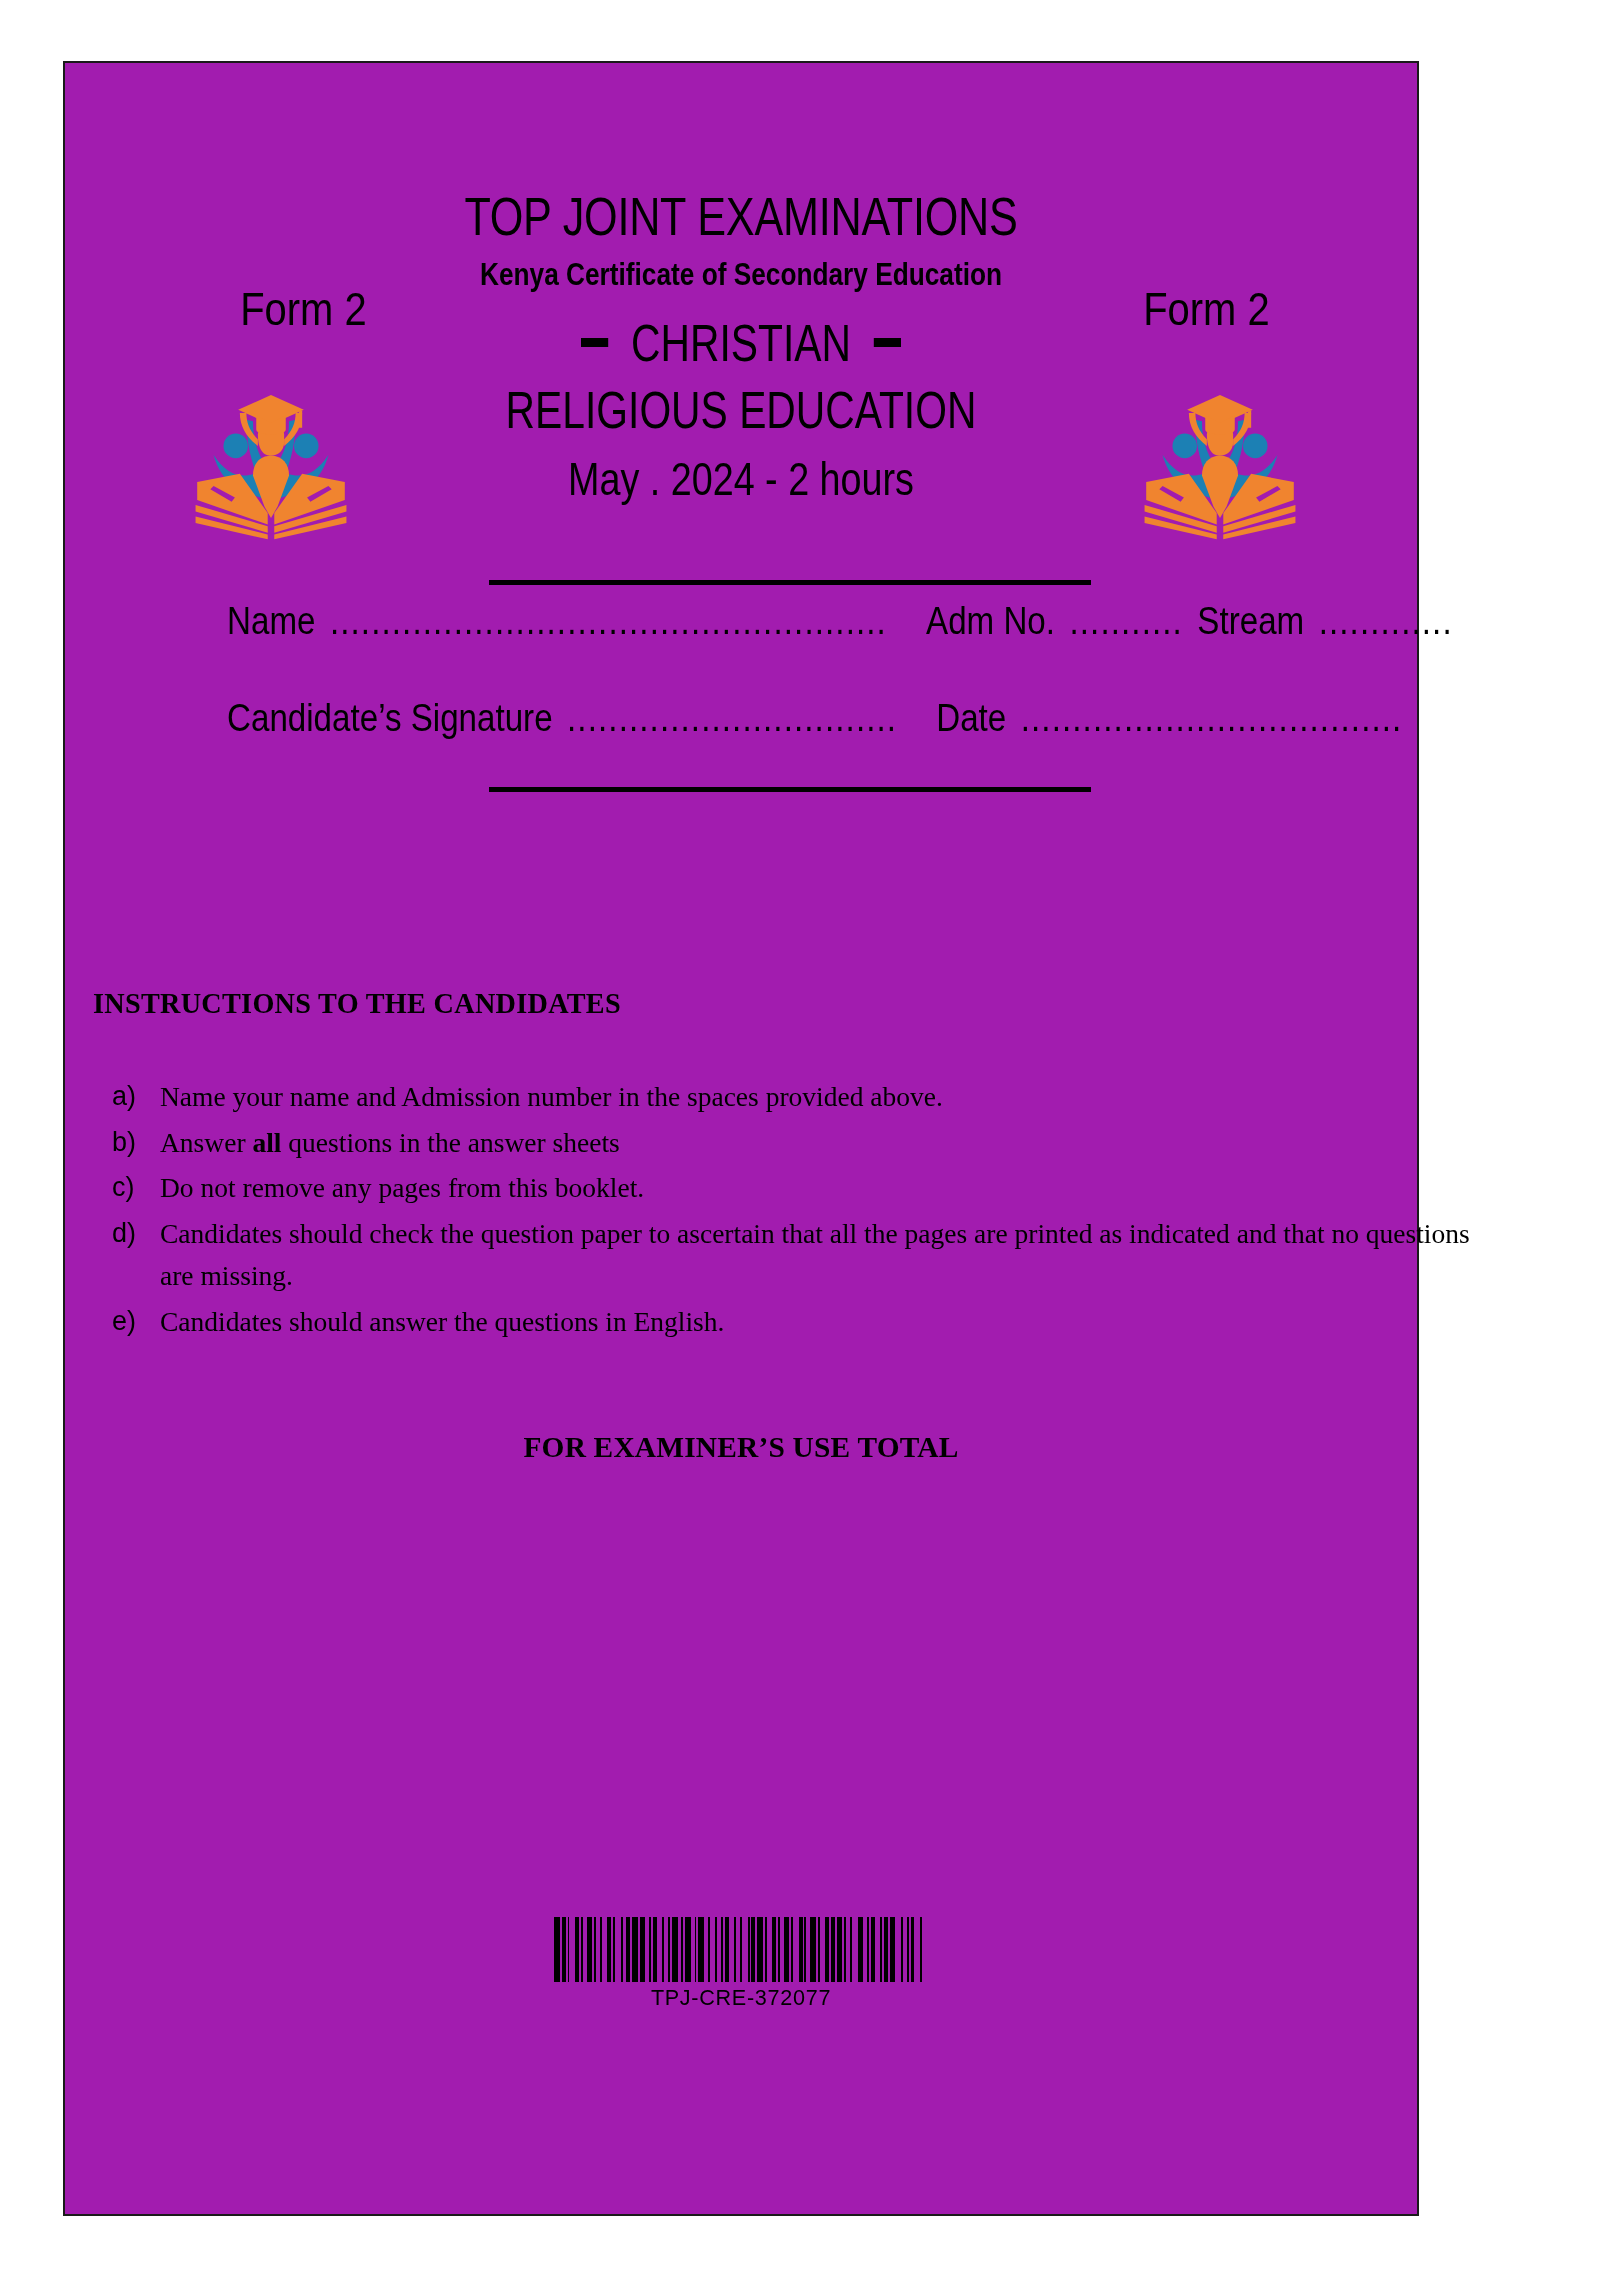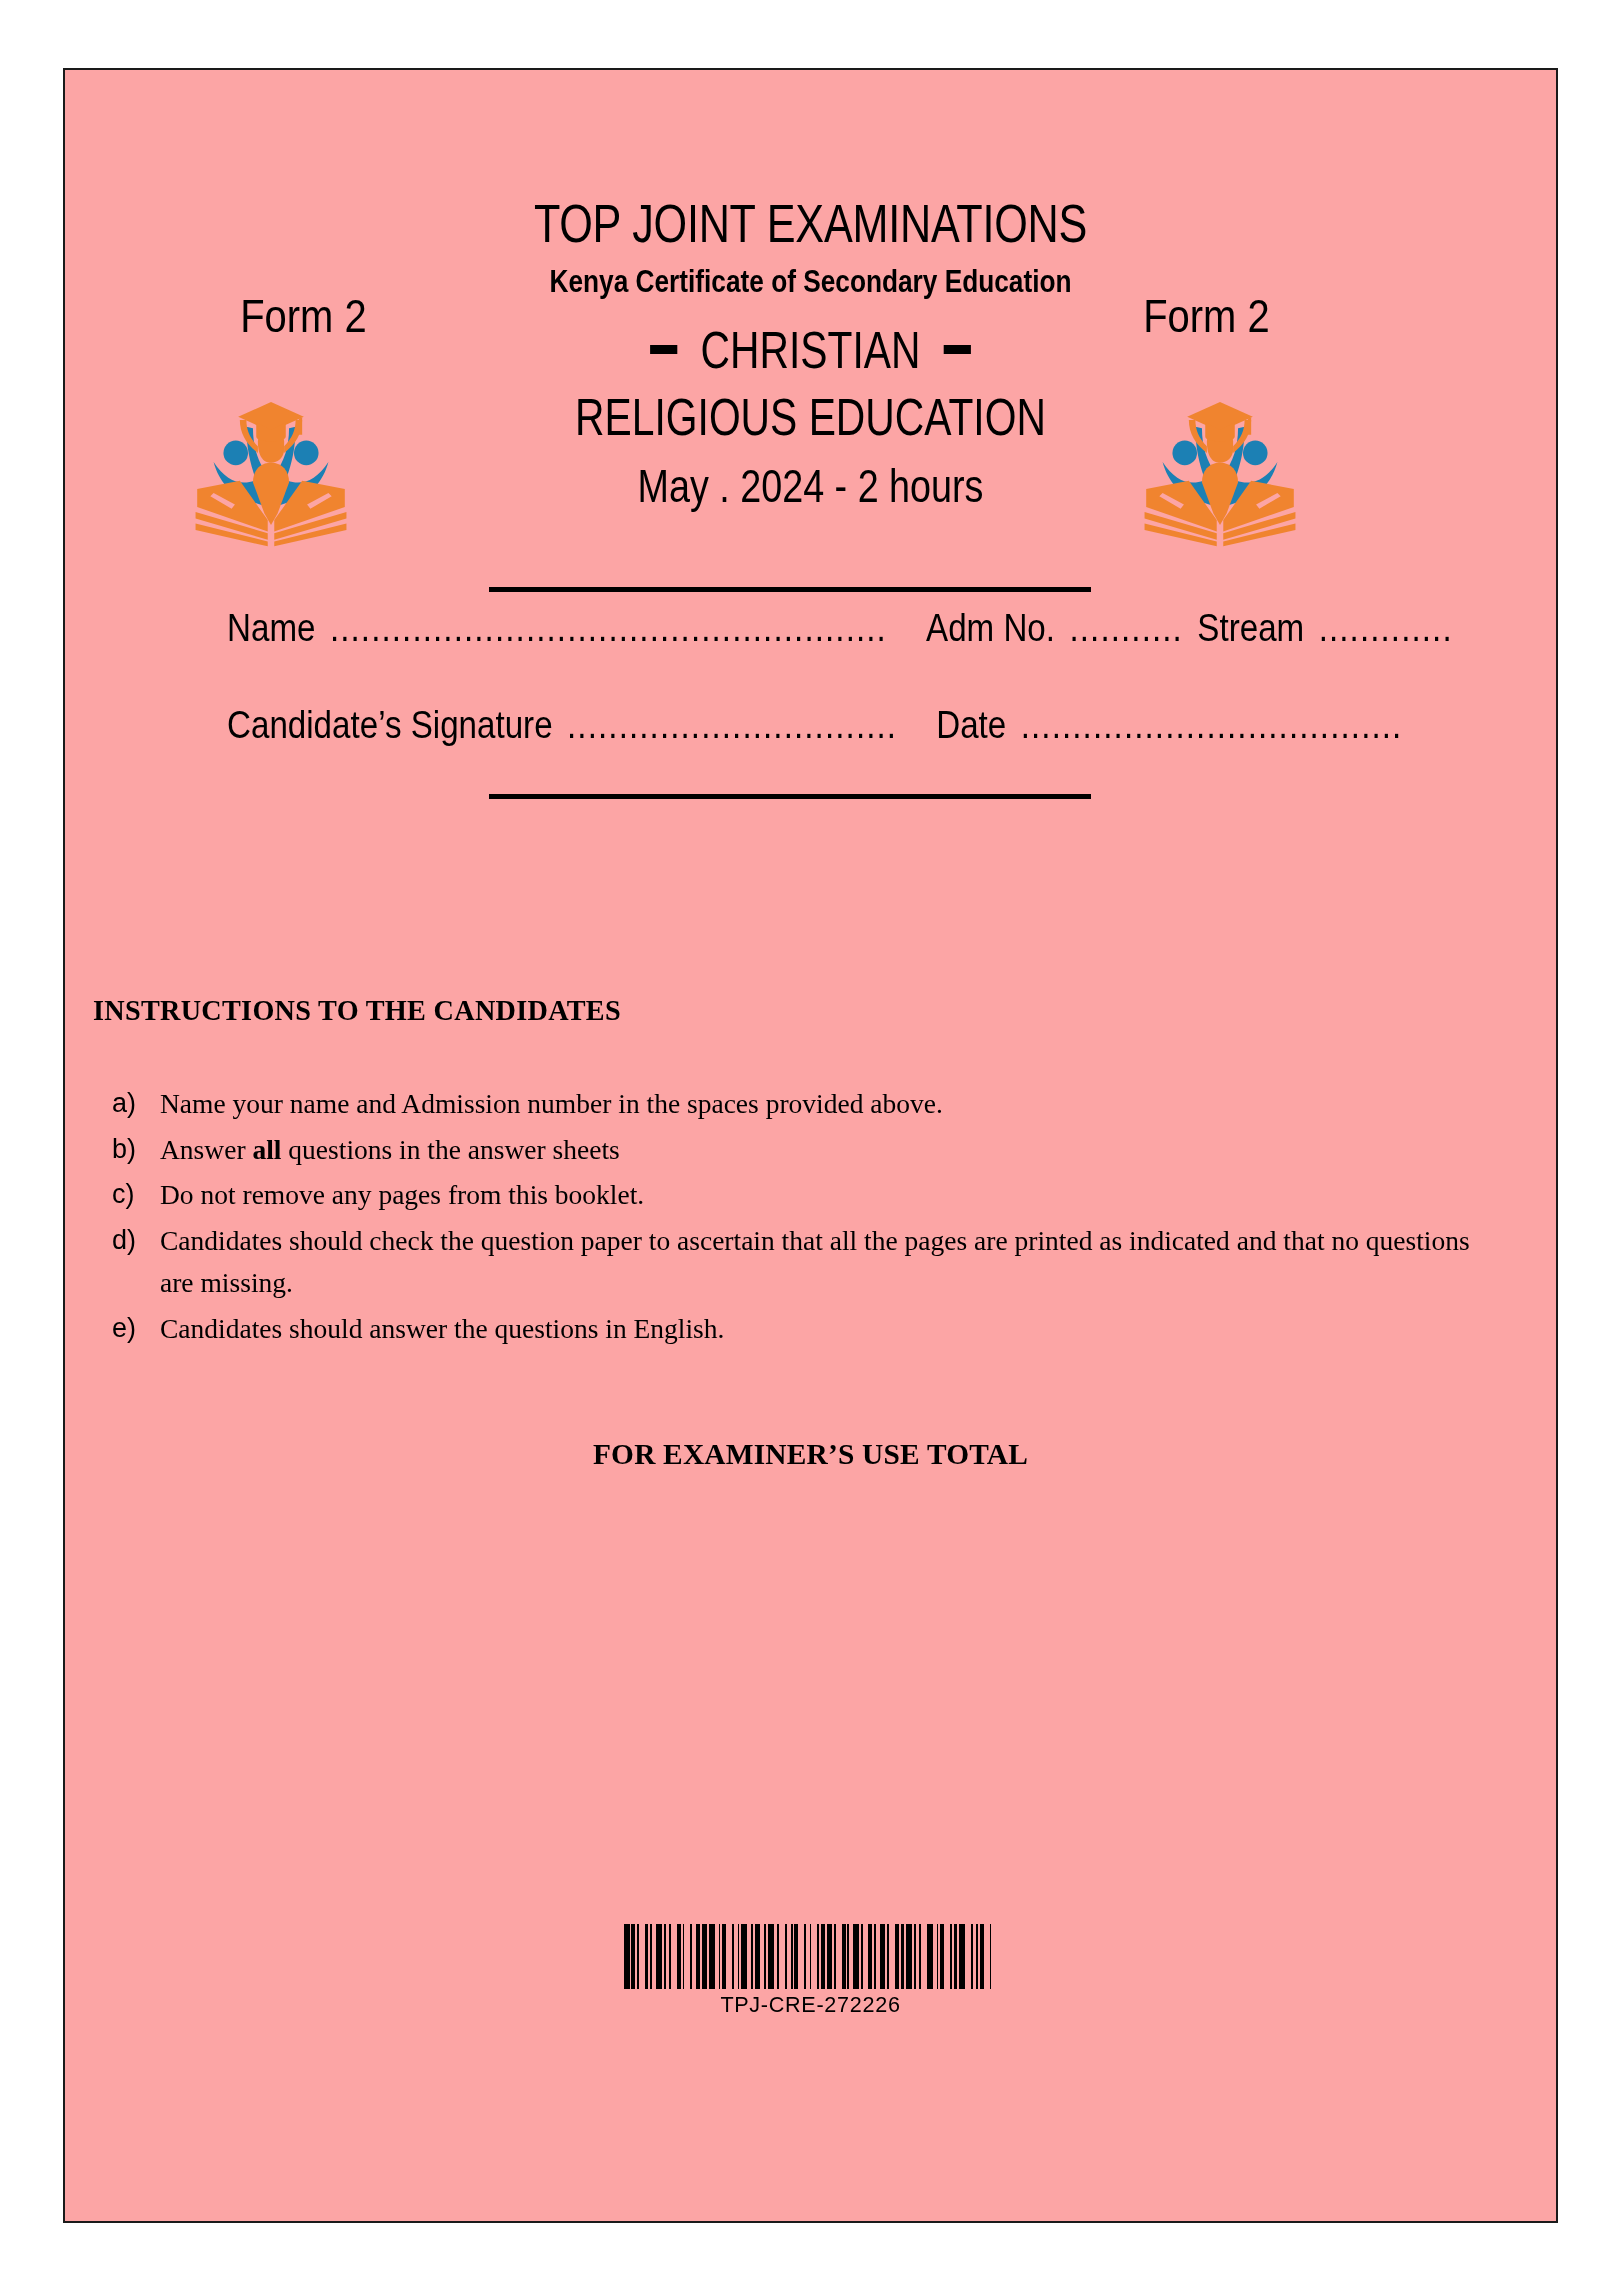--- a/index.html
+++ b/index.html
@@ -13,26 +13,26 @@
     position: relative;
     font-family: "Liberation Serif", serif;
     color: #000000;
     overflow: hidden;
   }
 
   
   #page-frame {
     position: absolute;
     left: 63px;
-    top: 68px;
-    width: 1495px;
+    top: 61px;
+    width: 1356px;
     height: 2155px;
     border: 2.6px solid #1a1a1a;
     box-sizing: border-box;
-    background: #fca5a5;
+    background: #a21caf;
   }
 
   
   #header-block {
     position: absolute;
     left: 0;
     top: 0;
     width: 100%;
     height: 838px;
   }
@@ -376,17 +376,17 @@
         <span class="instr-marker">e)</span>
         <span class="instr-text">Candidates should answer the questions in English.</span>
       </div>
     </div>
 
   <div id="examiner-heading">FOR EXAMINER’S USE TOTAL</div>
 
 
   <div id="barcode-block">
     <div id="barcode-bars"><i style="width: 5.7px;"></i><i style="width: 1.9px; background: transparent;"></i><i style="width: 3.8px;"></i><i style="width: 1.9px; background: transparent;"></i><i style="width: 1.9px;"></i><i style="width: 5.7px; background: transparent;"></i><i style="width: 3.8px;"></i><i style="width: 1.9px; background: transparent;"></i><i style="width: 1.9px;"></i><i style="width: 3.8px; background: transparent;"></i><i style="width: 5.7px;"></i><i style="width: 1.9px; background: transparent;"></i><i style="width: 1.9px;"></i><i style="width: 3.8px; background: transparent;"></i><i style="width: 1.9px;"></i><i style="width: 5.7px; background: transparent;"></i><i style="width: 3.8px;"></i><i style="width: 1.9px; background: transparent;"></i><i style="width: 1.9px;"></i><i style="width: 5.7px; background: transparent;"></i><i style="width: 1.9px;"></i><i style="width: 3.8px; background: transparent;"></i><i style="width: 3.8px;"></i><i style="width: 1.9px; background: transparent;"></i><i style="width: 5.7px;"></i><i style="width: 1.9px; background: transparent;"></i><i style="width: 5.7px;"></i><i style="width: 3.8px; background: transparent;"></i><i style="width: 1.9px;"></i><i style="width: 1.9px; background: transparent;"></i><i style="width: 3.8px;"></i><i style="width: 5.7px; background: transparent;"></i><i style="width: 1.9px;"></i><i style="width: 3.8px; background: transparent;"></i><i style="width: 1.9px;"></i><i style="width: 1.9px; background: transparent;"></i><i style="width: 5.7px;"></i><i style="width: 3.8px; background: transparent;"></i><i style="width: 1.9px;"></i><i style="width: 1.9px; background: transparent;"></i><i style="width: 5.7px;"></i><i style="width: 3.8px; background: transparent;"></i><i style="width: 1.9px;"></i><i style="width: 1.9px; background: transparent;"></i><i style="width: 5.7px;"></i><i style="width: 3.8px; background: transparent;"></i><i style="width: 1.9px;"></i><i style="width: 5.7px; background: transparent;"></i><i style="width: 1.9px;"></i><i style="width: 3.8px; background: transparent;"></i><i style="width: 1.9px;"></i><i style="width: 1.9px; background: transparent;"></i><i style="width: 3.8px;"></i><i style="width: 5.7px; background: transparent;"></i><i style="width: 1.9px;"></i><i style="width: 3.8px; background: transparent;"></i><i style="width: 1.9px;"></i><i style="width: 5.7px; background: transparent;"></i><i style="width: 1.9px;"></i><i style="width: 1.9px; background: transparent;"></i><i style="width: 3.8px;"></i><i style="width: 1.9px; background: transparent;"></i><i style="width: 5.7px;"></i><i style="width: 1.9px; background: transparent;"></i><i style="width: 1.9px;"></i><i style="width: 5.7px; background: transparent;"></i><i style="width: 3.8px;"></i><i style="width: 1.9px; background: transparent;"></i><i style="width: 1.9px;"></i><i style="width: 3.8px; background: transparent;"></i><i style="width: 5.7px;"></i><i style="width: 1.9px; background: transparent;"></i><i style="width: 1.9px;"></i><i style="width: 5.7px; background: transparent;"></i><i style="width: 3.8px;"></i><i style="width: 1.9px; background: transparent;"></i><i style="width: 1.9px;"></i><i style="width: 3.8px; background: transparent;"></i><i style="width: 5.7px;"></i><i style="width: 1.9px; background: transparent;"></i><i style="width: 1.9px;"></i><i style="width: 5.7px; background: transparent;"></i><i style="width: 3.8px;"></i><i style="width: 1.9px; background: transparent;"></i><i style="width: 3.8px;"></i><i style="width: 1.9px; background: transparent;"></i><i style="width: 5.7px;"></i><i style="width: 1.9px; background: transparent;"></i><i style="width: 1.9px;"></i><i style="width: 3.8px; background: transparent;"></i><i style="width: 1.9px;"></i><i style="width: 5.7px; background: transparent;"></i><i style="width: 5.7px;"></i><i style="width: 3.8px; background: transparent;"></i><i style="width: 1.9px;"></i><i style="width: 1.9px; background: transparent;"></i><i style="width: 3.8px;"></i><i style="width: 5.7px; background: transparent;"></i><i style="width: 1.9px;"></i><i style="width: 1.9px; background: transparent;"></i><i style="width: 3.8px;"></i><i style="width: 1.9px; background: transparent;"></i><i style="width: 5.7px;"></i><i style="width: 5.7px; background: transparent;"></i><i style="width: 1.9px;"></i><i style="width: 3.8px; background: transparent;"></i><i style="width: 1.9px;"></i><i style="width: 1.9px; background: transparent;"></i><i style="width: 3.8px;"></i><i style="width: 5.7px; background: transparent;"></i><i style="width: 1.9px;"></i><i style="width: 5.7px; background: transparent;"></i></div>
-    <div id="barcode-caption">TPJ-CRE-272226</div>
+    <div id="barcode-caption">TPJ-CRE-372077</div>
   </div>
 
 </div>
 
 
 </body></html>

